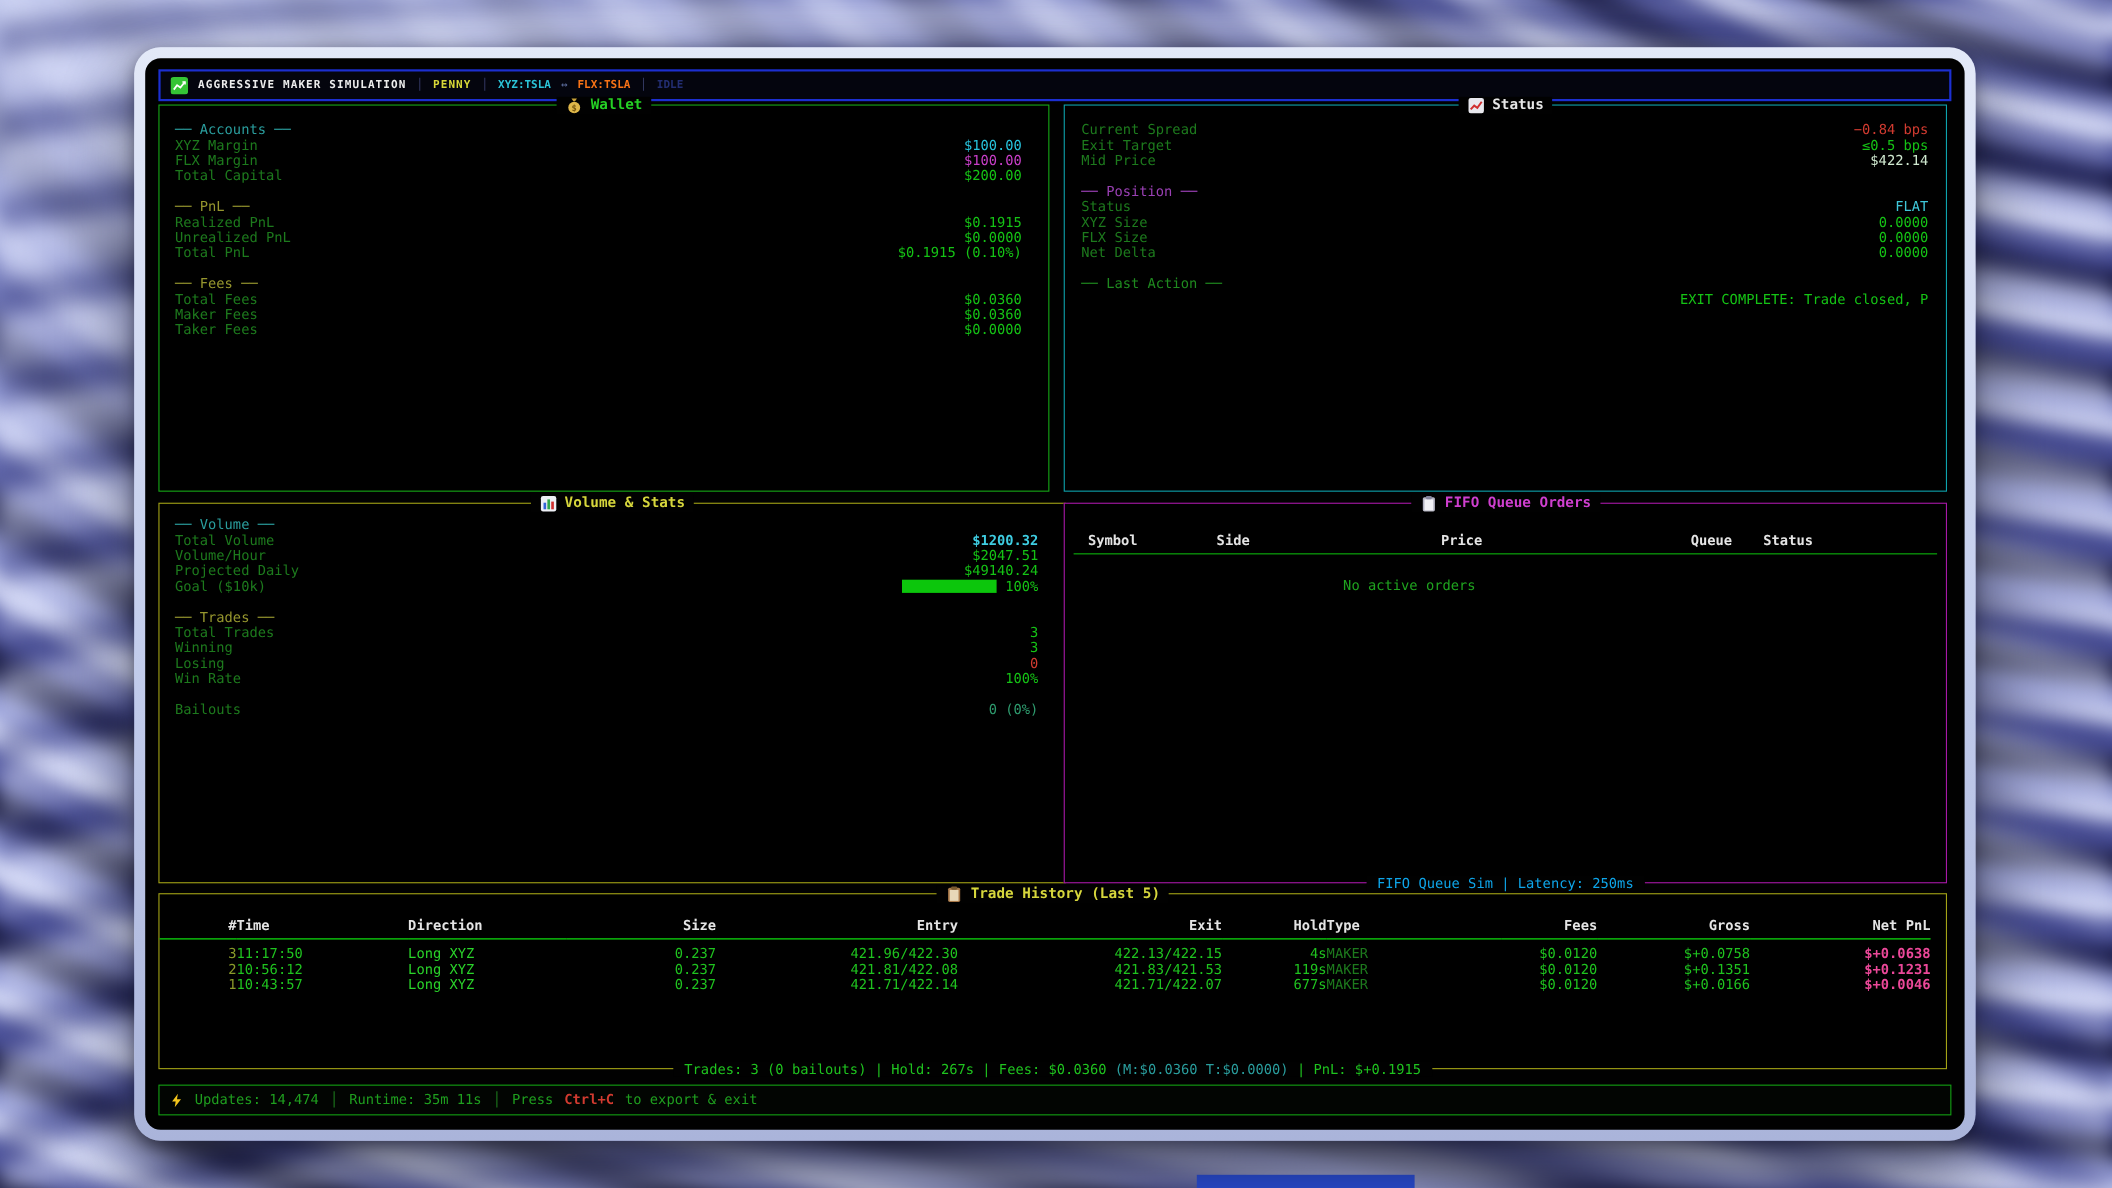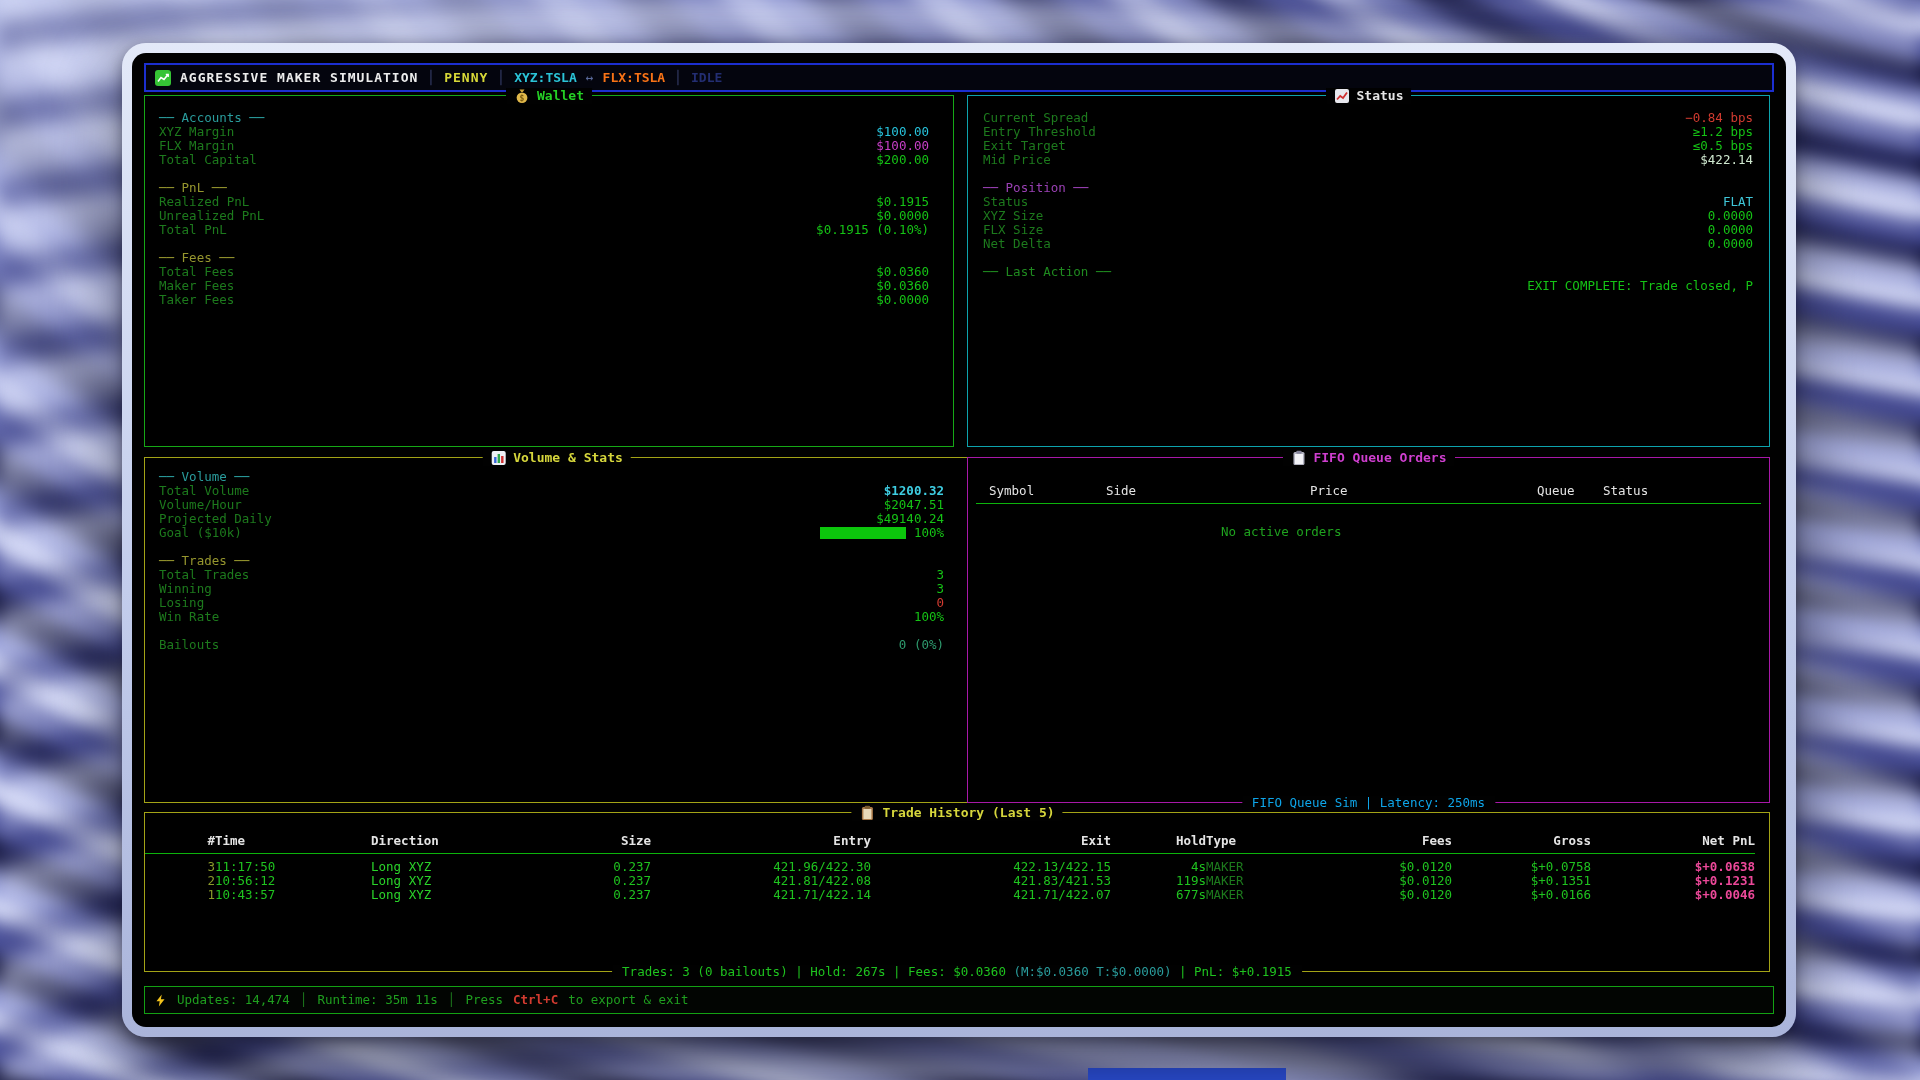--- a/index.html
+++ b/index.html
@@ -36,21 +36,21 @@
     background:#010101; border-radius:14px;
     font-family:"DejaVu Sans Mono", monospace;
     font-size:12.5px; line-height:14px; color:#17c317;
   }
 
   
   .titlebar {
     position:absolute; left:12px; top:10px; width:1630px; height:29px;
     border:2px solid #1c2fd0; background:#04050e;
     display:flex; align-items:center; gap:9px; padding:0 9px;
-    font-size:13px; font-weight:bold; white-space:nowrap;
+    font-size:10px; font-weight:bold; white-space:nowrap;
   }
   .tb-title { color:#ececec; letter-spacing:1px; }
   .tb-sep { color:#39406e; font-weight:normal; }
   .tb-mode { color:#d8d838; letter-spacing:1px; }
   .tb-xyz { color:#2bc4d8; }
   .tb-arrow { color:#5a6a9a; font-weight:normal; }
   .tb-flx { color:#f97316; }
   .tb-idle { color:#232e72; }
 
   
@@ -80,21 +80,21 @@
   .blank { height:14px; }
   .v { color:#15c315; }
   .v.cyan{color:#27c3dc} .v.mag{color:#c93fc9} .v.red{color:#d23b30}
   .v.pale{color:#cfe8cf} .v.flat{color:#3fc6d8}
   .v.boldcyan{color:#3ecde2; font-weight:bold;text-align:right;}
   .right { text-align:right; height:14px; }
   .goal-wrap { display:flex; align-items:center; gap:8px; }
   .goal-bar { width:86px; height:12px; background:#0cc60c; }
 
   
-  .fifo-head { position:relative; height:14px; margin-top:26px; font-weight:normal; color:#e4e4e4; }
+  .fifo-head { position:relative; height:14px; margin-top:26px; font-weight:bold; color:#e4e4e4; }
   .fifo-head span { position:absolute; top:0; }
   .fifo-line { border-top:1px solid #0cb40c; margin:5px 8px 0 8px; }
   .fifo-empty { margin:21px 0 0 253px; color:#1fa31f; height:14px; }
   .fifo-footer { color:#0ea5e9; }
 
   
   .hist-table { border-collapse:collapse; table-layout:fixed; width:1610px; margin:21px 0 0 0; white-space:nowrap; }
   .hist-table th { font-weight:bold; color:#e4e4e4; padding:0; height:14px; }
   .hist-table td { padding:0; height:14px; }
   .hist-table thead tr { border-bottom:1px solid #0cb40c; }
@@ -208,24 +208,20 @@
               <rect x="1" y="1" width="14" height="14" rx="2" fill="#e8e8ee"></rect>
               <polyline points="3,11.5 6.2,8 9,10 13,4.5" stroke="#d03030" stroke-width="1.8" fill="none"></polyline>
             </svg>
         </span>
         <span>Status</span>
       </div>
       <div class="pad-r16">
         <div class="kv">
             <span class="k">Current Spread</span>
             <span class="v red">−0.84 bps</span>
-          </div>
-        <div class="kv">
-            <span class="k">Entry Threshold</span>
-            <span class="v">≥1.2 bps</span>
           </div>
         <div class="kv">
             <span class="k">Exit Target</span>
             <span class="v">≤0.5 bps</span>
           </div>
         <div class="kv">
             <span class="k">Mid Price</span>
             <span class="v pale">$422.14</span>
           </div>
         <div class="blank"></div>

